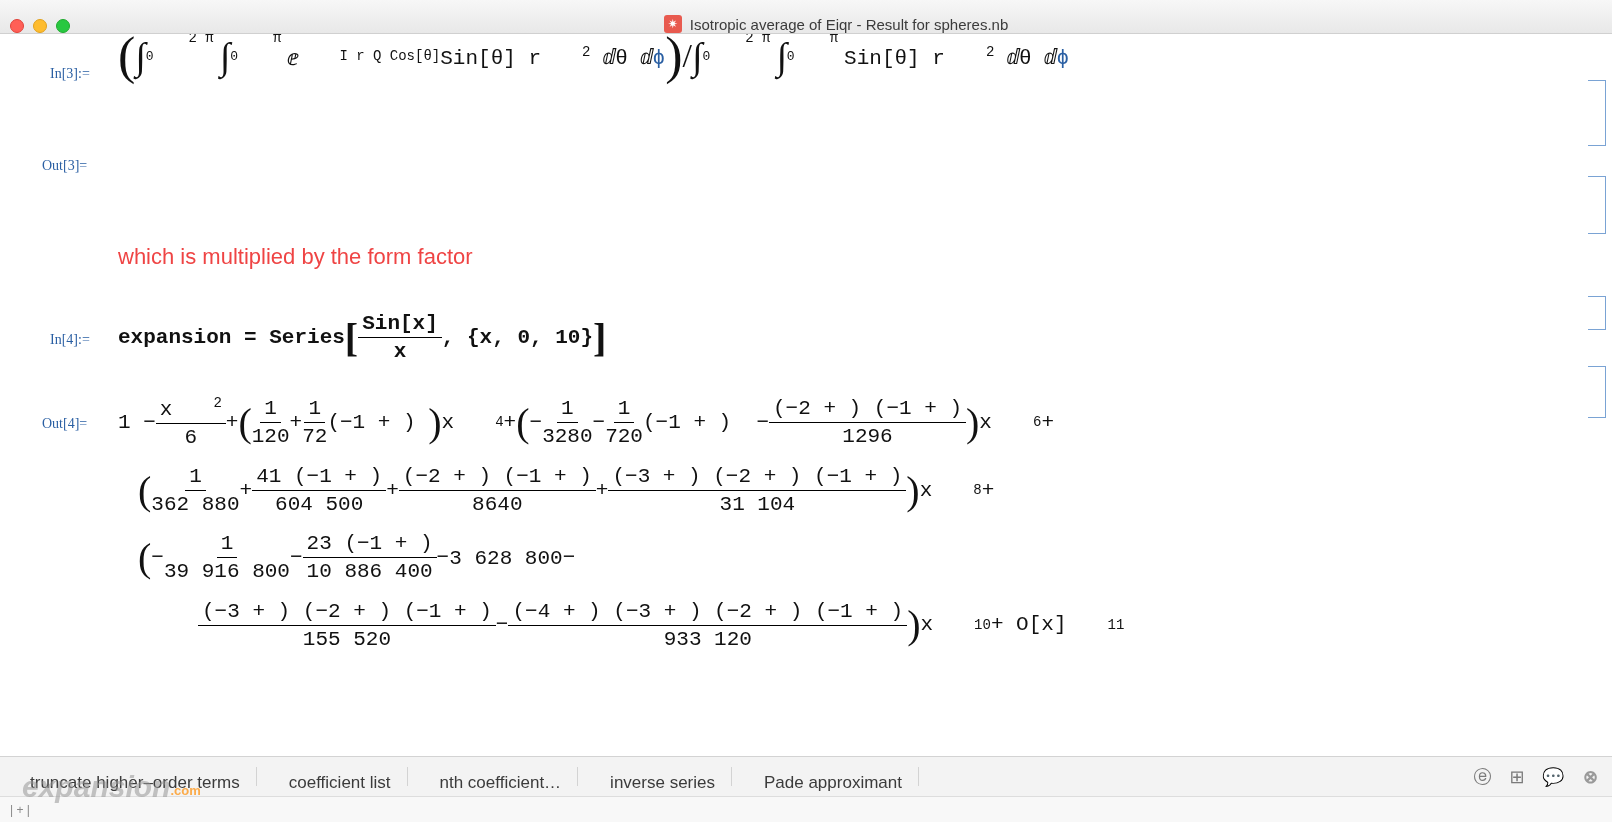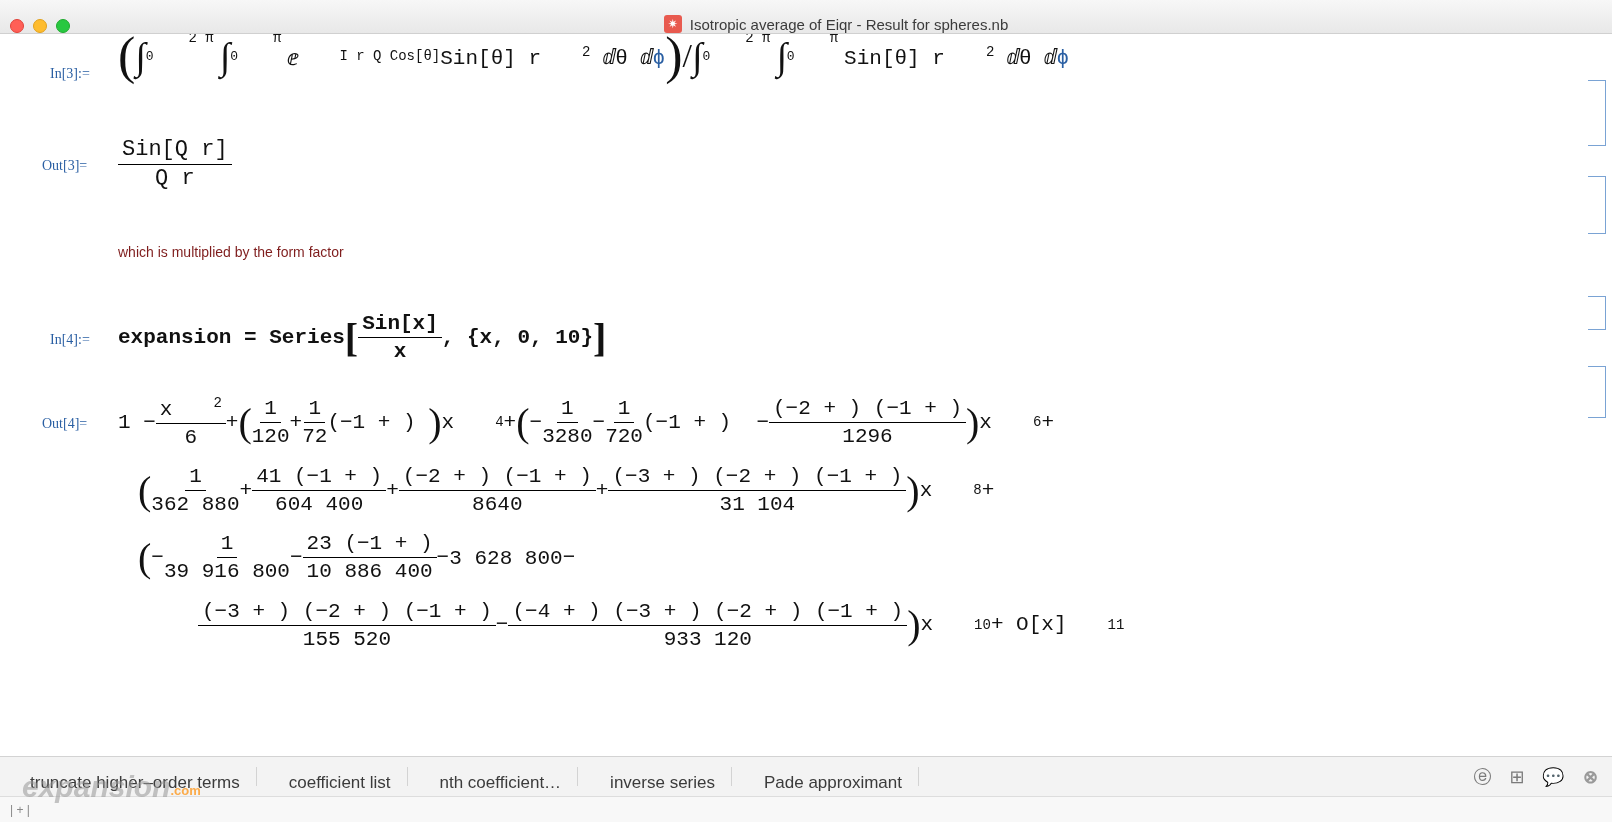--- a/index.html
+++ b/index.html
@@ -7,21 +7,21 @@
 .titlebar { height:34px; background:linear-gradient(#f7f7f7,#e8e8e8); border-bottom:1px solid #d0d0d0; display:flex; align-items:flex-end; padding:0 10px; }
 .traffic { display:flex; gap:9px; }
 .tbtn { width:14px; height:14px; border-radius:50%; }
 .tclose{background:#ff5f57;border:1px solid #e14239;} .tmin{background:#febc2e;border:1px solid #e1a11d;} .tmax{background:#28c840;border:1px solid #1faa2e;}
 .title { flex:1; text-align:center; font-size:15px; color:#3b3b3b; display:flex; justify-content:center; align-items:center; gap:8px; }
 .appicon{width:18px;height:18px;background:#e85a4f;border-radius:3px;display:inline-block;position:relative;}
 .appicon::after{content:"✷";position:absolute;inset:0;color:#fff;font-size:12px;display:flex;align-items:center;justify-content:center;}
 .notebook { position:absolute; top:34px; left:0; right:0; bottom:60px; background:#fff; overflow:hidden; padding:18px 40px; }
 .cell-label { font-family:"Times New Roman",serif; color:#2a5fa3; font-size:14px; position:absolute; }
 .content { position:absolute; left:118px; right:60px; font-family:"Courier New",monospace; color:#111; }
-.mtext { font-family:-apple-system,sans-serif; font-size:14px; color:#7f1d1d; }
+.mtext { font-family:-apple-system,sans-serif; font-size:22px; color:#ef4444; }
 .frac { display:inline-flex; flex-direction:column; align-items:center; vertical-align:middle; line-height:1.1; }
 .frac .num { border-bottom:1.5px solid #000; padding:0 4px 2px; } .frac .den{ padding-top:2px; }
 .bigparen { font-size:52px; font-family:"Times New Roman",serif; vertical-align:middle; line-height:0; }
 .medparen { font-size:40px; font-family:"Times New Roman",serif; vertical-align:middle; line-height:0; }
 .brackets { position:absolute; right:6px; top:46px; display:flex; flex-direction:column; gap:6px; }
 .br { width:18px; border:1px solid #7aa3d4; border-left:none; font-size:0; }
 .row { display:flex; align-items:center; font-size:21px; white-space:nowrap; }
 .row sup { font-size:14px;margin-left:41px; } .row sub{font-size:13px;}
 .suggestbar { position:absolute; bottom:26px; left:0; right:0; height:40px; background:#f3f3f3; border-top:1px solid #d3d3d3; display:flex; padding:10px 14px; gap:16px; font-size:17px; color:#3b3b3b; }
 .sugg { padding:6px 16px; border-right:1px solid #d3d3d3; cursor:pointer; font-weight:500; }
@@ -68,26 +68,20 @@
         <sub>0</sub>
         <sup style="position:relative;top:-18px;left:-6px;">2 π</sup>
       <span style="font-family:'Times New Roman';font-size:38px;">∫</span>
         <sub>0</sub>
         <sup style="position:relative;top:-18px;left:-6px;">π</sup>
       <span>Sin[θ] r<sup>2</sup> ⅆθ ⅆ<span style="color:#2a5fa3;">ϕ</span></span>
     </span>
   </div>
 
   <div class="cell-label" style="top:124px;left:42px;">Out[3]=</div>
-  <div class="content" style="top:104px;font-size:22px;">
-    <span class="frac">
-      <span class="num">Sin[Q r]</span>
-      <span class="den">Q r</span>
-    </span>
-  </div>
 
   <div class="content mtext" style="top:210px;">which is multiplied by the form factor</div>
 
   <div class="cell-label" style="top:298px;left:50px;">In[4]:=</div>
   <div class="content" style="top:278px;font-size:22px;font-weight:700;">
     <span class="row">
       <span>expansion = Series</span>
       <span class="medparen">[</span>
       <span class="frac" style="font-weight:700;">
         <span class="num">Sin[x]</span>
@@ -141,21 +135,21 @@
     </div>
     <div class="row" style="margin-top:16px;padding-left:20px;">
       <span class="medparen">(</span>
       <span class="frac">
           <span class="num">1</span>
           <span class="den">362 880</span>
         </span>
       <span> + </span>
       <span class="frac">
           <span class="num">41 (−1 + )</span>
-          <span class="den">604 400</span>
+          <span class="den">604 500</span>
         </span>
       <span> + </span>
       <span class="frac">
           <span class="num">(−2 + ) (−1 + )</span>
           <span class="den">8640</span>
         </span>
       <span> + </span>
       <span class="frac">
           <span class="num">(−3 + ) (−2 + ) (−1 + )</span>
           <span class="den">31 104</span>

